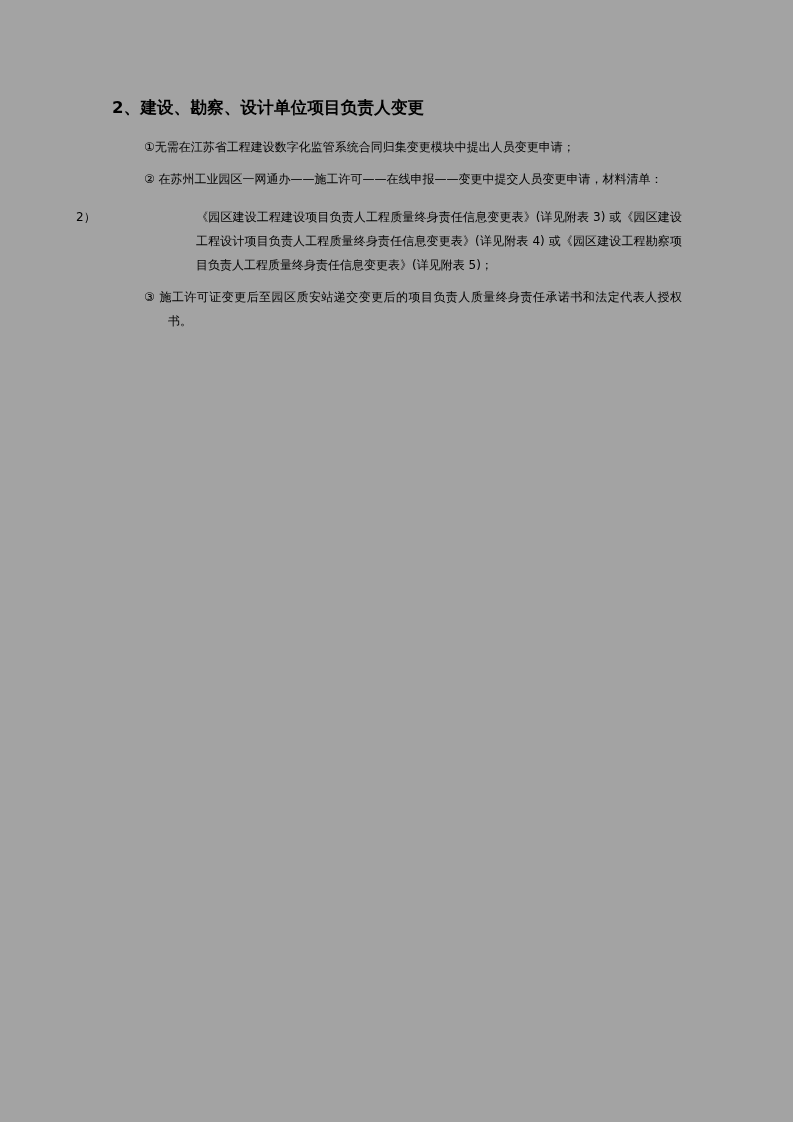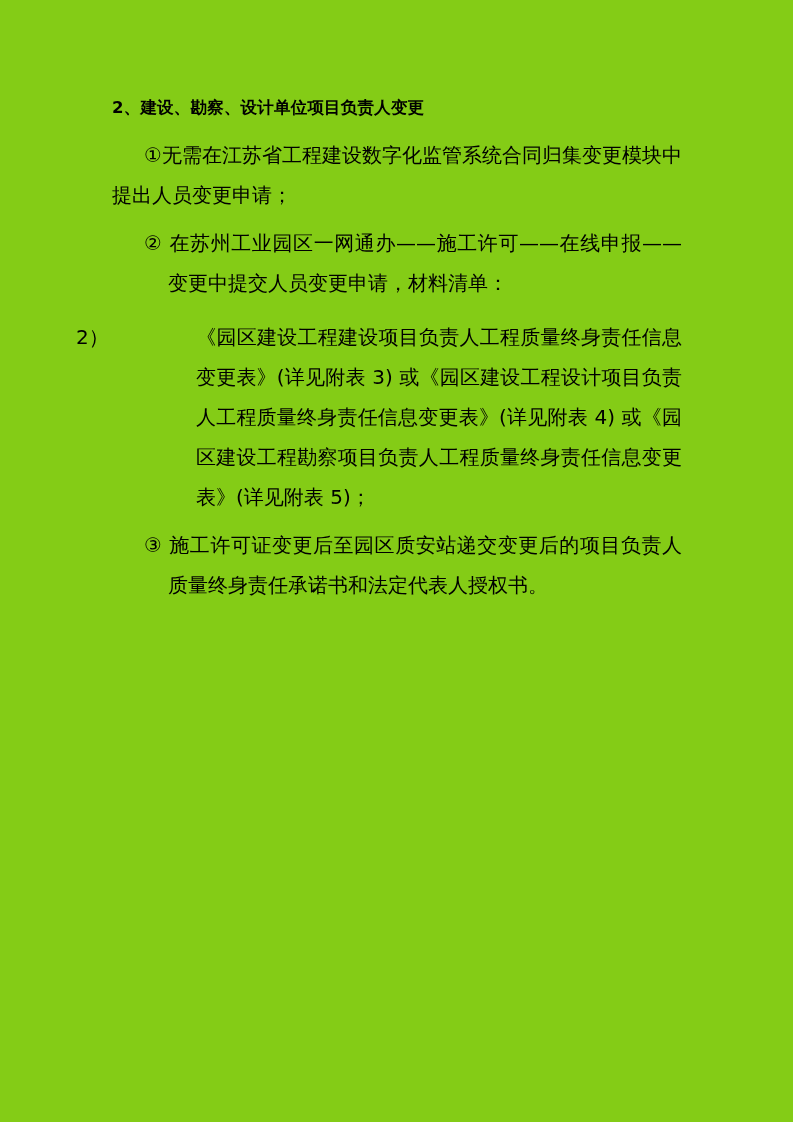--- a/index.html
+++ b/index.html
@@ -14,36 +14,36 @@
     color: #000000;
     position: relative;
     overflow: hidden;
   }
   .page {
     position: absolute;
     left: 0;
     top: 0;
     width: 793px;
     height: 1122px;
-    background: #84cc16;
+    background: #a3a3a3;
     box-sizing: border-box;
     padding: 96px 112px 96px 112px;
   }
   .doc-body {
     width: 570px;
   }
   .heading {
     font-size: 16.5px;
     font-weight: bold;
     letter-spacing: 0.2px;
     margin: 0 0 14px 0;
     line-height: 1.5;
   }
   .para {
-    font-size: 20px;
+    font-size: 12px;
     line-height: 2.0;
     margin: 0;
     text-align: justify;
     text-justify: inter-ideograph;
   }
   .p-lvl1 {
     text-indent: 0;
     padding-left: 56px;
     margin-top: 10px;
   }

